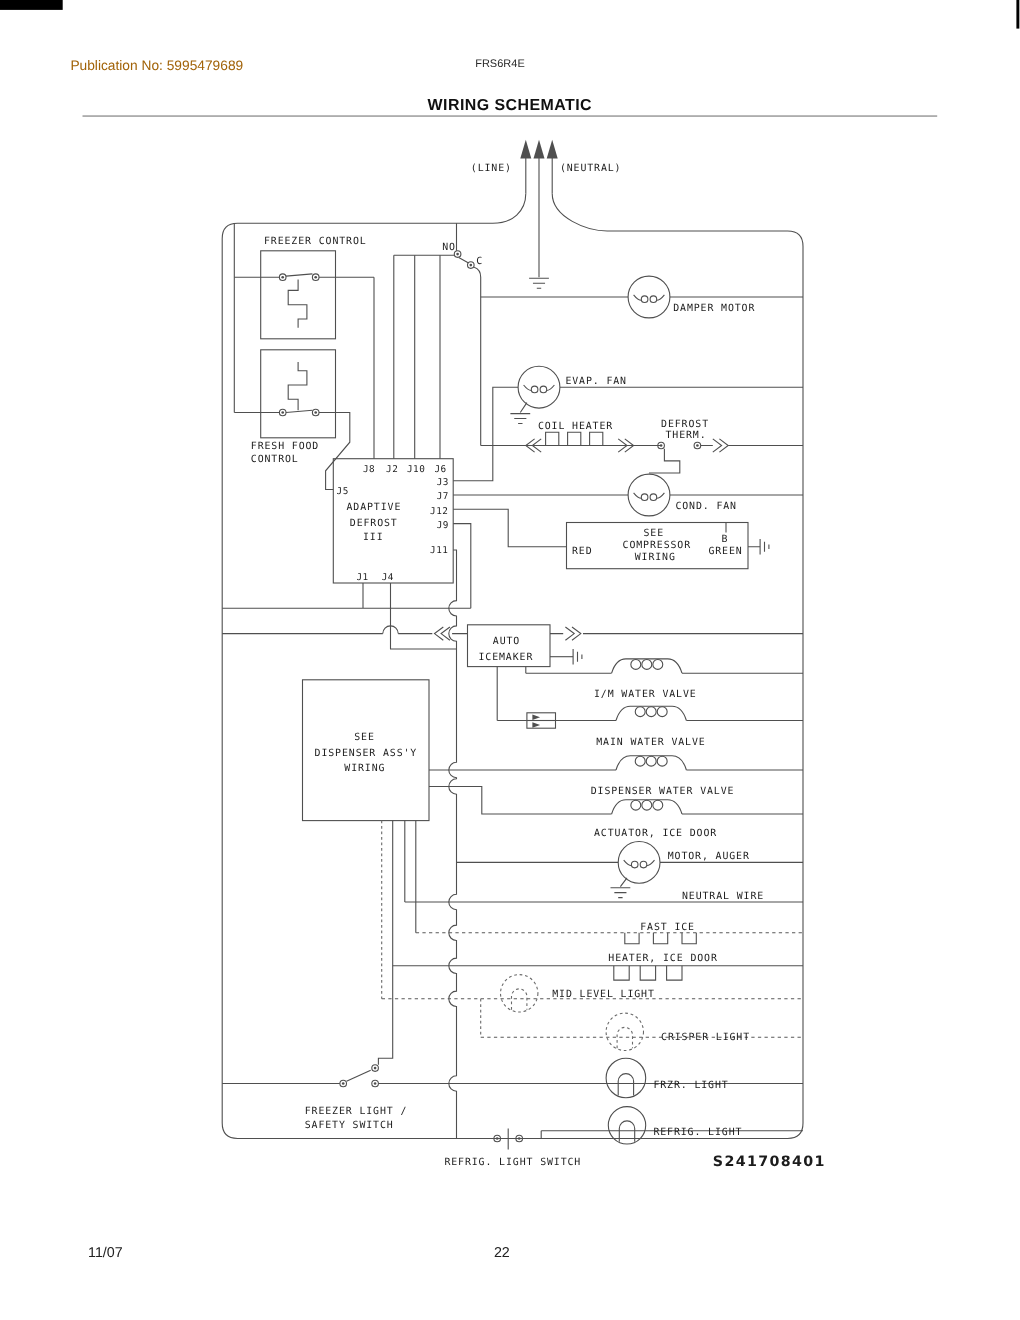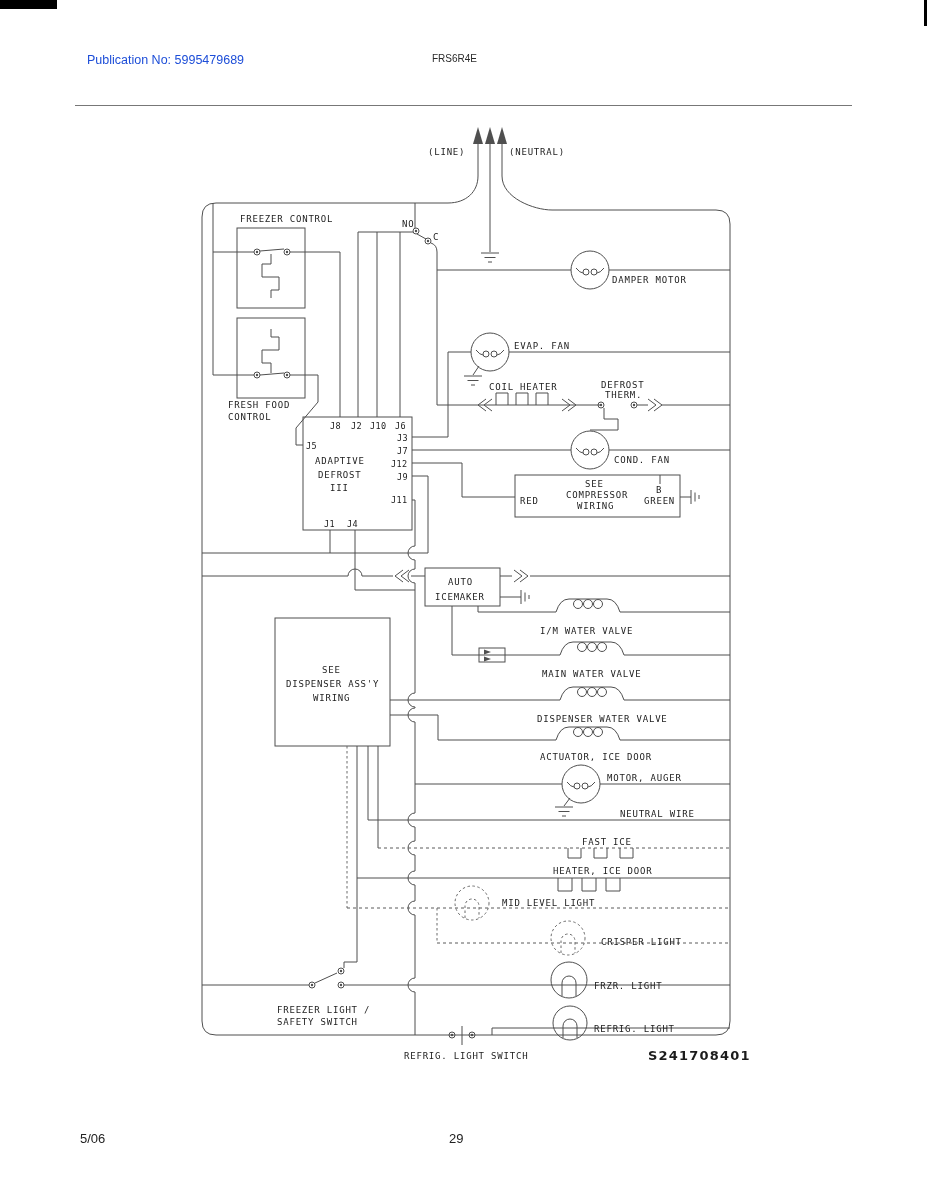--- a/index.html
+++ b/index.html
@@ -1,18 +1,18 @@
 <!DOCTYPE html>
 <html><head>
 <meta charset="utf-8">
 <style>
   html,body{margin:0;padding:0;background:#ffffff;}
   #page{position:relative;width:927px;height:1200px;background:#ffffff;overflow:hidden;
         font-family:"Liberation Sans",sans-serif;color:#1c1c1c;}
-  .hdr-left{position:absolute;left:87px;top:53px;font-size:12.5px;color:#1d4ed8;}
+  .hdr-left{position:absolute;left:64px;top:53px;font-size:12.5px;color:#a16207;}
   .hdr-model{position:absolute;left:432px;top:53px;font-size:10px;color:#2a2a2a;}
   .hdr-title{position:absolute;left:0;top:88px;width:927px;text-align:center;
              font-size:14.5px;font-weight:bold;letter-spacing:.4px;color:#111;}
   .hdr-rule{position:absolute;left:75px;top:105px;width:777px;height:1px;background:#777;}
   .ftr-date{position:absolute;left:80px;top:1131px;font-size:13px;color:#222;}
   .ftr-page{position:absolute;left:449px;top:1131px;font-size:13px;color:#222;}
   .scan-bar{position:absolute;left:0;top:0;width:57px;height:9px;background:#000;}
   .scan-edge{position:absolute;left:924px;top:0;width:3px;height:26px;background:#000;}
   svg{position:absolute;left:0;top:0;}
   .w{stroke:#4f4f4f;stroke-width:1;fill:none;}
@@ -27,20 +27,21 @@
   .arrow{fill:#4f4f4f;stroke:none;}
 </style>
 </head>
 <body>
 
 <div id="page">
   <div class="scan-bar"></div>
   <div class="scan-edge"></div>
   <div class="hdr-left">Publication No: 5995479689</div>
   <div class="hdr-model">FRS6R4E</div>
+  <div class="hdr-title">WIRING SCHEMATIC</div>
   <div class="hdr-rule"></div>
 
   <svg width="927" height="1200" viewBox="0 0 927 1200">
 
     <path class="w" d="M478,176 C478,192 466,203 448,203 L216,203 Q202,203 202,217 L202,1021 Q202,1035 216,1035 L716,1035 Q730,1035 730,1021 L730,224 Q730,210 716,210 L552,210 C534,210 502,198 502,176"></path>
 
     <g>
       <path class="w" d="M478,176 V142 M502,176 V142 M490,252 V142"></path>
       <polygon class="arrow" points="478,127 473,144 483,144"></polygon>
       <polygon class="arrow" points="490,127 485,144 495,144"></polygon>
@@ -303,15 +304,15 @@
       <path class="w" d="M492,1035 V1028 M492,1028 H730"></path>
       <circle class="w" cx="570" cy="1023" r="17"></circle>
       <path class="w" d="M563,1038 V1026 A7,7 0 0 1 577,1026 V1038"></path>
     </g>
     <text class="t lbl" x="594" y="1032">REFRIG. LIGHT</text>
     <text class="t lbl" x="404" y="1059">REFRIG. LIGHT SWITCH</text>
     <text class="t pn" x="648" y="1060">S241708401</text>
 
   </svg>
 
-  <div class="ftr-date">5/06</div>
-  <div class="ftr-page">29</div>
+  <div class="ftr-date">11/07</div>
+  <div class="ftr-page">22</div>
 </div>
 
 </body></html>

